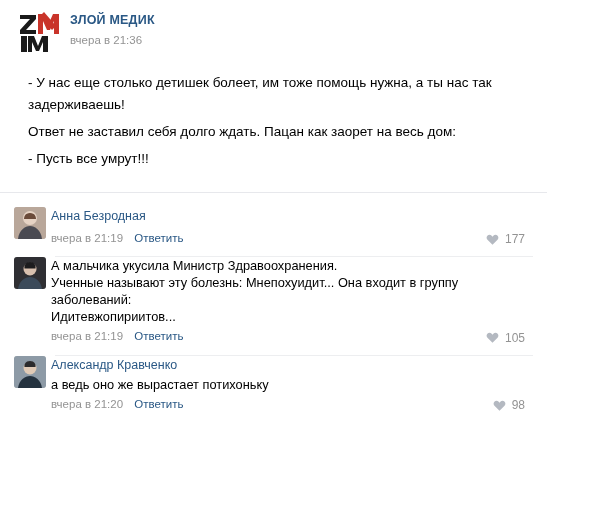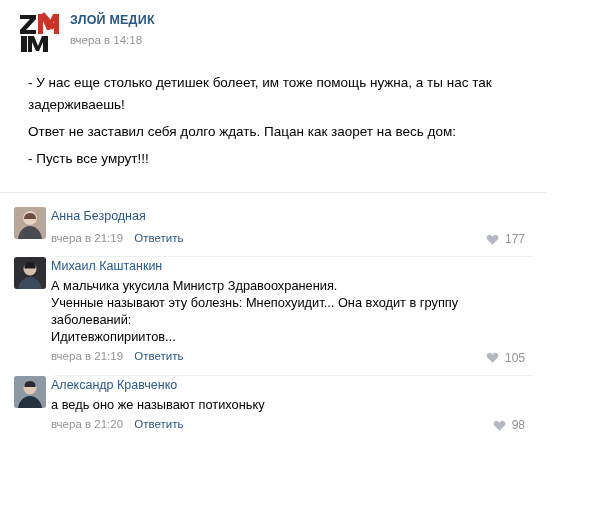--- a/index.html
+++ b/index.html
@@ -158,21 +158,21 @@
           <rect x="0" y="0" width="46" height="46" fill="#ffffff"></rect>
           <path d="M6 5 L22 5 L22 9 L12 20 L22 20 L22 24 L6 24 L6 20 L16 9 L6 9 Z" fill="#1a1a1a"></path>
           <path d="M24 4 L31 4 L35 13 L39 4 L45 4 L45 24 L40 24 L40 11 L36 20 L33 20 L29 11 L29 24 L24 24 Z" fill="#c9342a"></path>
           <path d="M7 26 L13 26 L13 42 L7 42 Z" fill="#1a1a1a"></path>
           <path d="M14 26 L20 26 L24 36 L28 26 L34 26 L34 42 L29 42 L29 32 L25 41 L22 41 L18 32 L18 42 L14 42 Z" fill="#1a1a1a"></path>
           <path d="M26 6 L30 2 L42 16 L38 20 Z" fill="#c9342a"></path>
         </svg>
       </div>
       <div class="head-text">
         <div class="group-name">ЗЛОЙ МЕДИК</div>
-        <div class="post-time">вчера в 14:18</div>
+        <div class="post-time">вчера в 21:36</div>
       </div>
     </div>
 
     <div class="post-body">
       <p>- У нас еще столько детишек болеет, им тоже помощь нужна, а ты нас так задерживаешь!</p>
       <p>Ответ не заставил себя долго ждать. Пацан как заорет на весь дом:</p>
       <p class="tight">- Пусть все умрут!!!</p>
     </div>
   </div>
 
@@ -210,21 +210,20 @@
     <div class="comment">
       <div class="avatar">
         <svg width="32" height="32" viewBox="0 0 32 32" xmlns="http://www.w3.org/2000/svg">
           <rect width="32" height="32" fill="#2f2f33"></rect>
           <circle cx="16" cy="12" r="6.5" fill="#d8c0ae"></circle>
           <path d="M16 5 C11.5 5 10 8.5 10.5 11.5 L21.5 11.5 C22 8.5 20.5 5 16 5 Z" fill="#1c1c1e"></path>
           <path d="M4 32 C5 24 11 20 16 20 C21 20 27 24 28 32 Z" fill="#3b4a5a"></path>
         </svg>
       </div>
       <div class="c-body">
-        <div class="c-author">Михаил Каштанкин</div>
         <div class="c-text">
           <div>А мальчика укусила Министр Здравоохранения.</div>
           <div>Ученные называют эту болезнь: Мнепохуидит... Она входит в группу заболеваний:</div>
           <div>Идитевжопириитов...</div>
         </div>
         <div class="c-meta">
           <span>вчера в 21:19</span>
           <span class="reply">Ответить</span>
         </div>
       </div>
@@ -244,21 +243,21 @@
         <svg width="32" height="32" viewBox="0 0 32 32" xmlns="http://www.w3.org/2000/svg">
           <rect width="32" height="32" fill="#8d9aa6"></rect>
           <circle cx="16" cy="12" r="6.5" fill="#e0cab6"></circle>
           <path d="M16 5 C11.5 5 10 8.5 10.5 11 L21.5 11 C22 8.5 20.5 5 16 5 Z" fill="#2b2b2d"></path>
           <path d="M4 32 C5 24 11 20 16 20 C21 20 27 24 28 32 Z" fill="#24323f"></path>
         </svg>
       </div>
       <div class="c-body">
         <div class="c-author">Александр Кравченко</div>
         <div class="c-text">
-          <div>а ведь оно же называют потихоньку</div>
+          <div>а ведь оно же вырастает потихоньку</div>
         </div>
         <div class="c-meta">
           <span>вчера в 21:20</span>
           <span class="reply">Ответить</span>
         </div>
       </div>
       <div class="likes">
         <span class="heart">
           <svg width="13" height="13" viewBox="0 0 16 16" xmlns="http://www.w3.org/2000/svg">
             <path d="M8 14.5 L1.8 8.3 C0.3 6.8 0.4 4.4 2 3 C3.5 1.7 5.7 2 7 3.5 L8 4.7 L9 3.5 C10.3 2 12.5 1.7 14 3 C15.6 4.4 15.7 6.8 14.2 8.3 Z" fill="#b4b9c1"></path>

